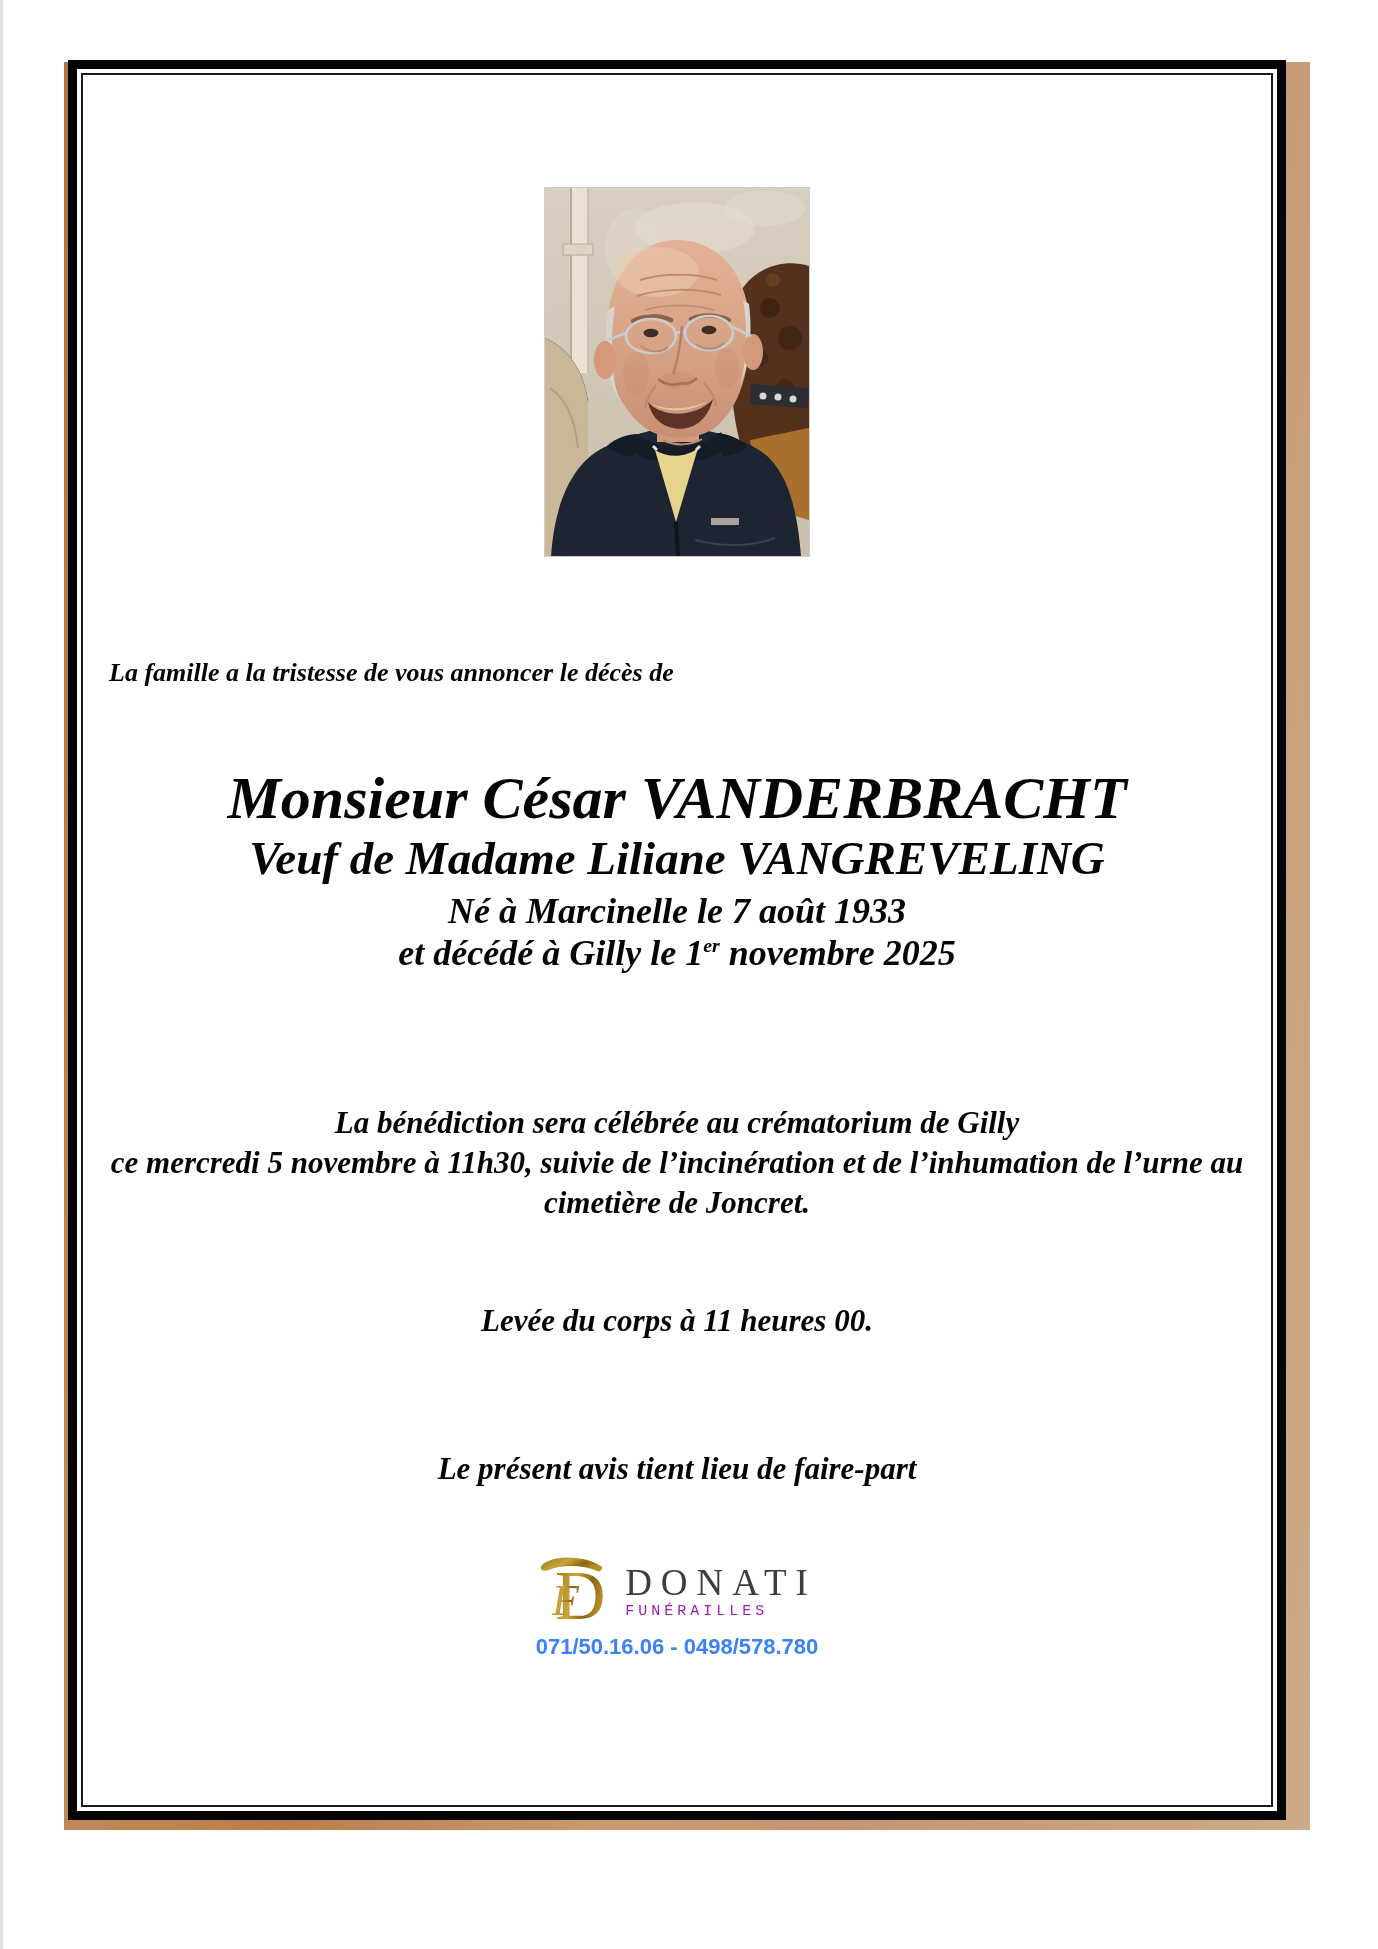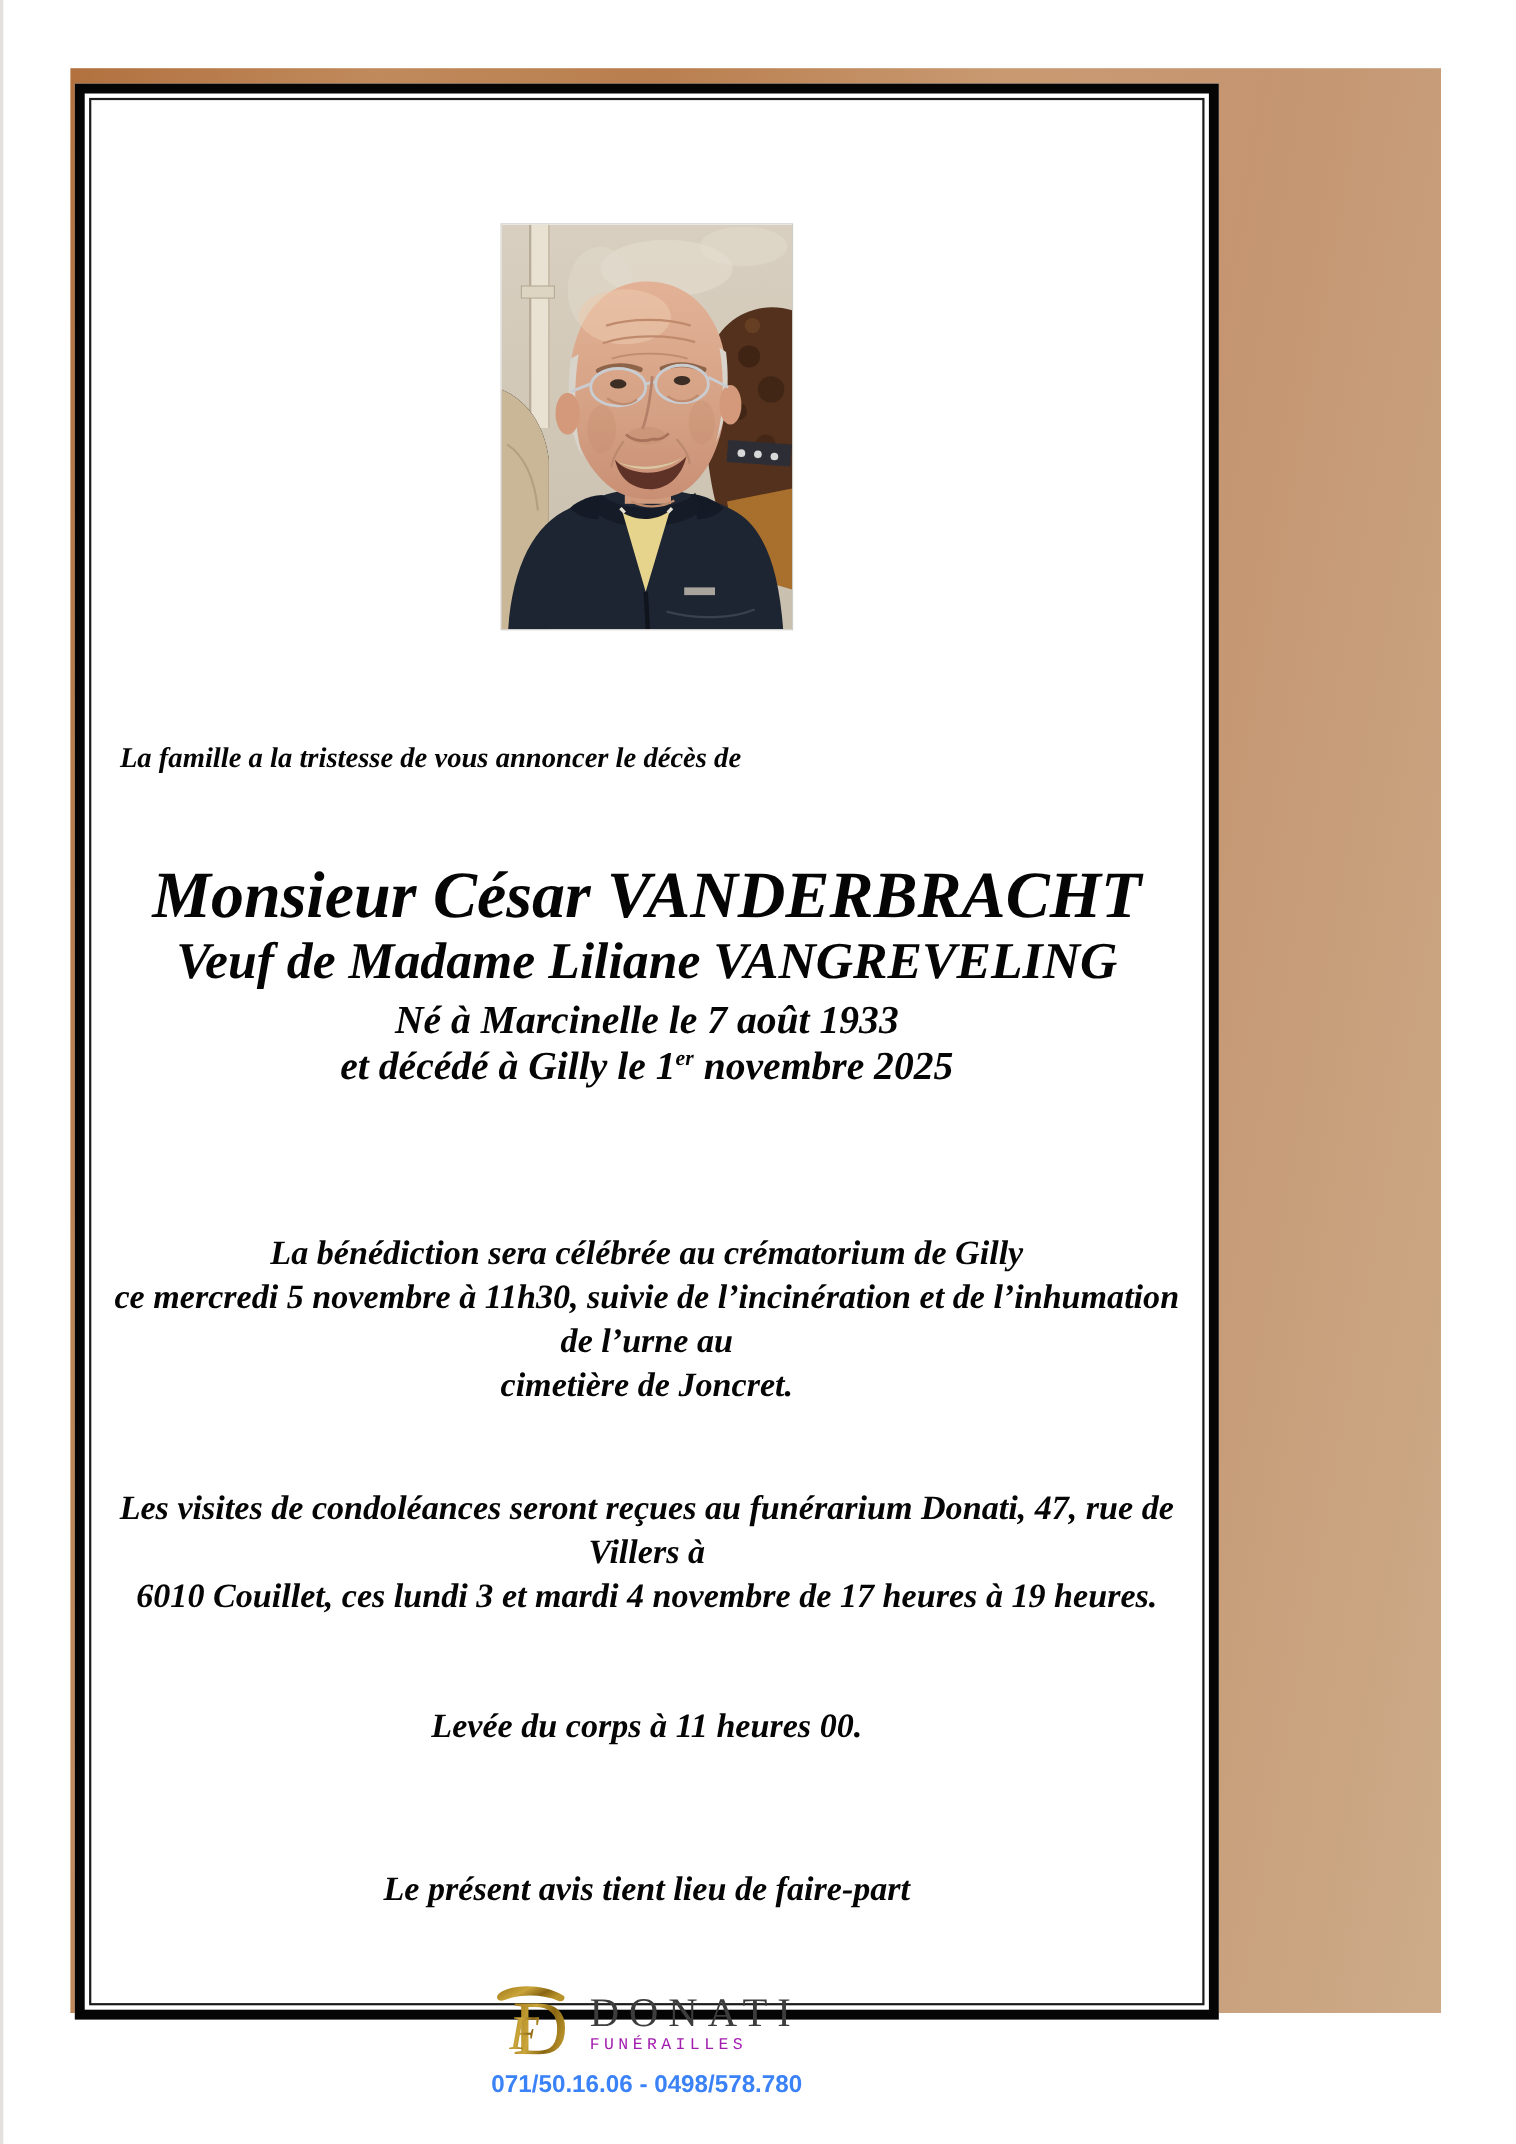--- a/index.html
+++ b/index.html
@@ -14,21 +14,21 @@
     position:absolute;left:0;top:0;width:3px;height:1949px;
     background:#e3e1de;
   }
   
   .frame-accent{
     position:absolute;left:64px;top:62px;width:1246px;height:1768px;
     background:linear-gradient(100deg,#b2713f 0%,#c08a5c 18%,#b97e4e 34%,#c99a72 55%,#c染 60%,#c49succeed 70%,#cdab89 100%);
     background:linear-gradient(100deg,#b2713f 0%,#c08a5c 18%,#b97e4e 34%,#c99a72 55%,#c49570 70%,#cdab89 100%);
   }
   .frame{
-    position:absolute;left:68px;top:76px;width:1040px;height:1760px;
+    position:absolute;left:68px;top:60px;width:1218px;height:1760px;
     box-sizing:border-box;
     border:9px solid #050505;
     background:#ffffff;
   }
   .inner-frame{
     position:absolute;inset:4px;
     border:2px solid #1a1a1a;
   }
   .content{
     position:absolute;inset:0;
@@ -205,24 +205,20 @@
       <h2 class="relationship">Veuf de Madame Liliane VANGREVELING</h2>
       <p class="dates">Né à Marcinelle le 7 août 1933</p>
       <p class="dates second"><span>et décédé à Gilly le 1</span><sup>er</sup><span> novembre 2025</span></p>
 
       <div class="para ceremony">
         <div>La bénédiction sera célébrée au crématorium de Gilly</div>
         <div>ce mercredi 5 novembre à 11h30, suivie de l’incinération et de l’inhumation de l’urne au</div>
         <div>cimetière de Joncret.</div>
       </div>
 
-      <div class="para condolences">
-        <div>Les visites de condoléances seront reçues au funérarium Donati, 47, rue de Villers à</div>
-        <div>6010 Couillet, ces lundi 3 et mardi 4 novembre de 17 heures à 19 heures.</div>
-      </div>
 
       <p class="para levee">Levée du corps à 11 heures 00.</p>
 
       <p class="para notice">Le présent avis tient lieu de faire-part</p>
 
       <div class="logo">
         <div class="logo-row">
           <svg class="monogram" viewBox="0 0 80 78" xmlns="http://www.w3.org/2000/svg">
             <defs>
               <linearGradient id="gold" x1="0" y1="0" x2="1" y2="0.4">

